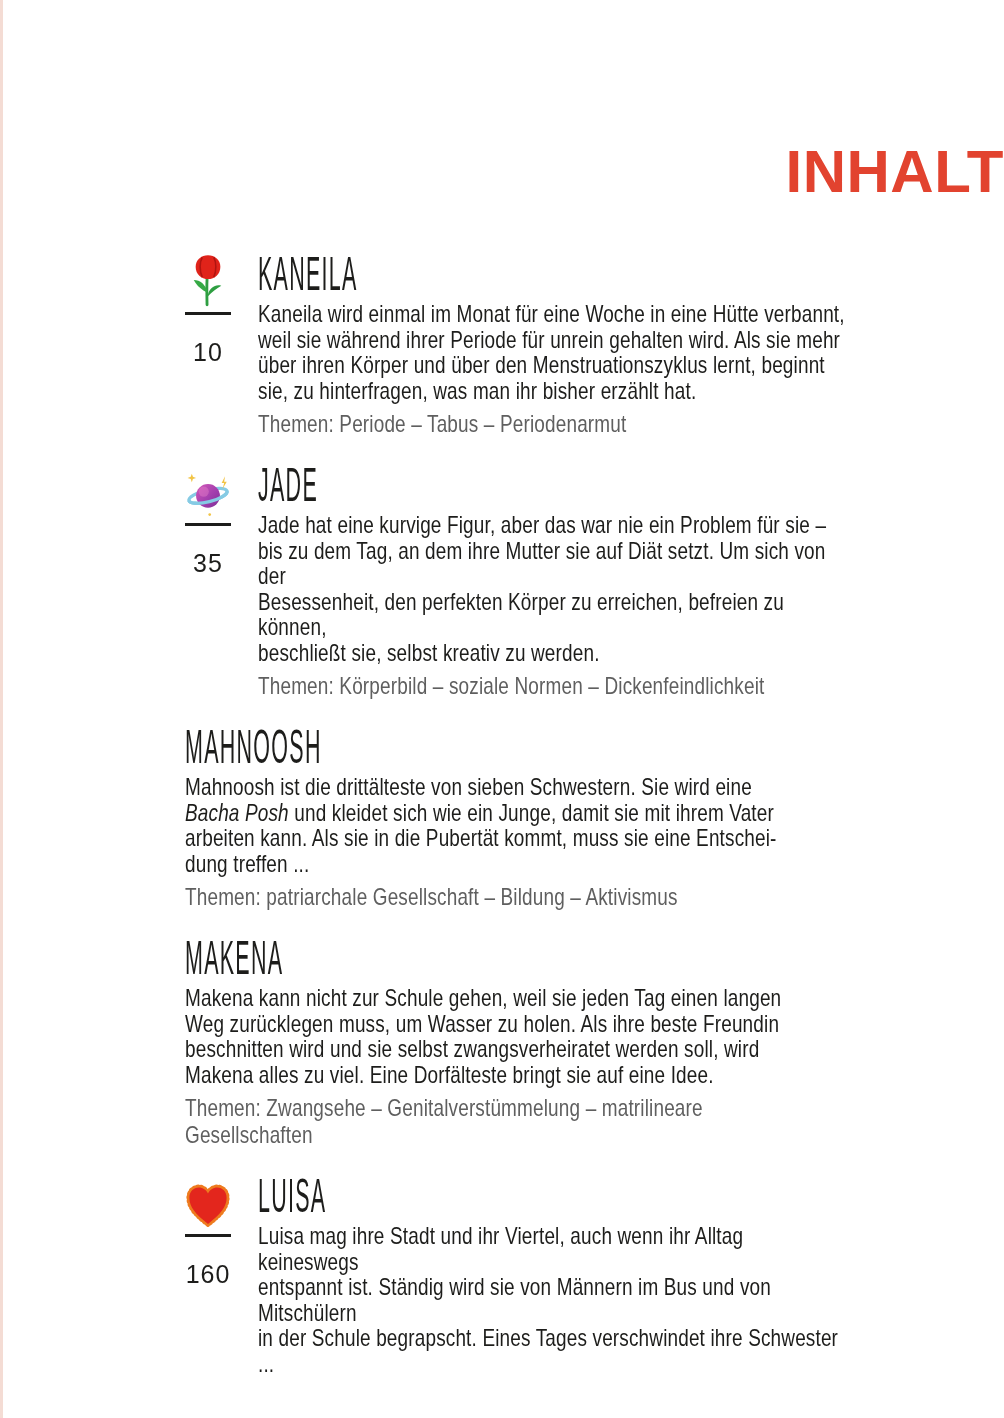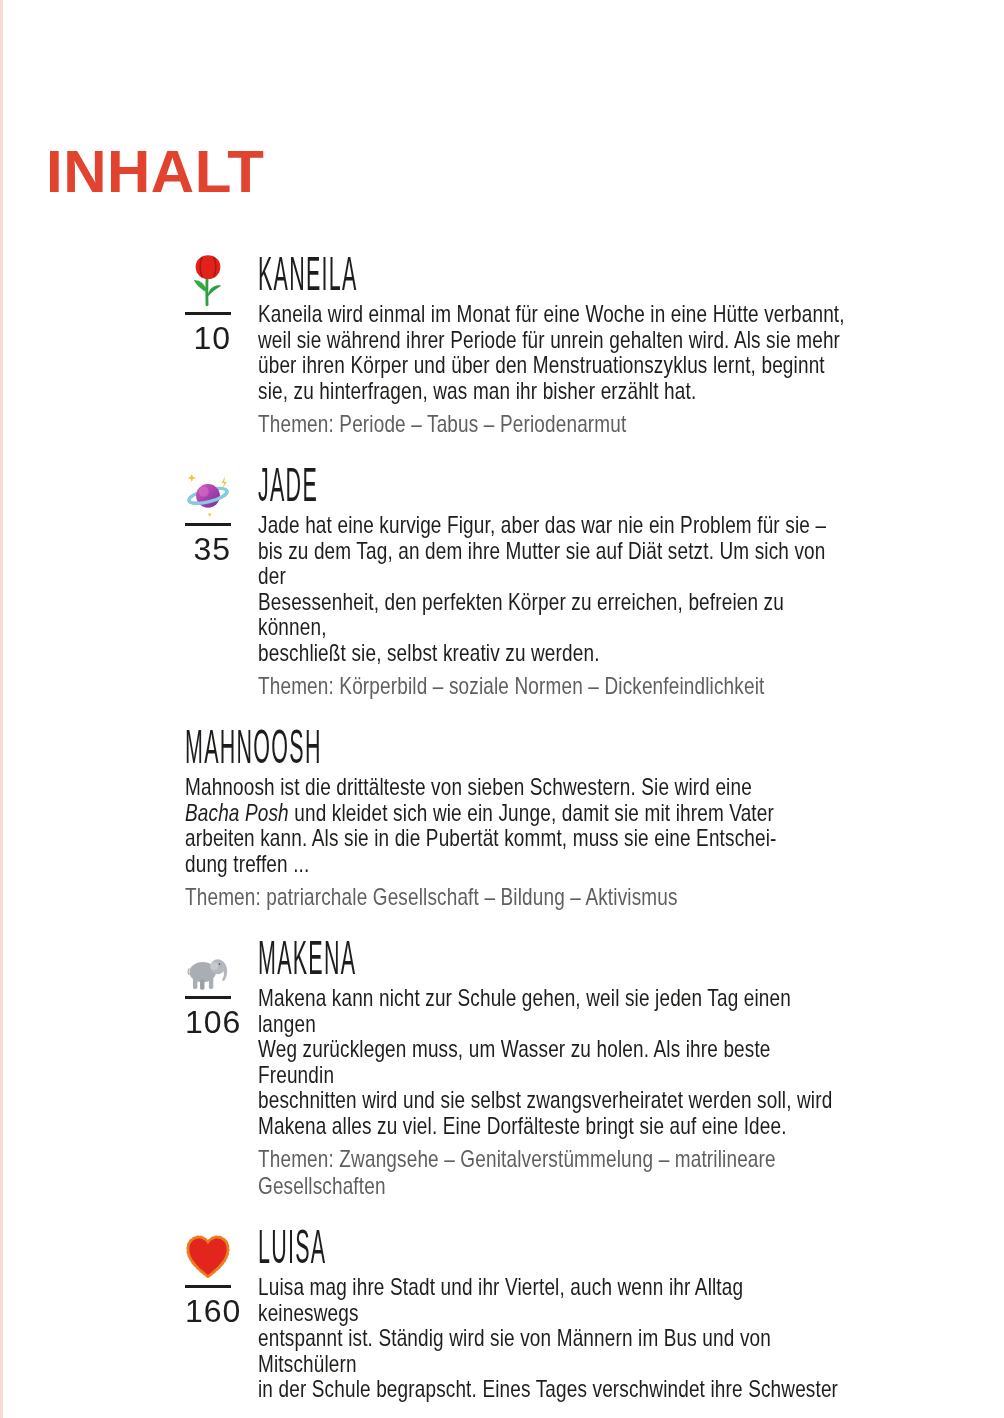--- a/index.html
+++ b/index.html
@@ -11,34 +11,34 @@
     color:var(--ink, #1d1d1b);
     position:relative;
     overflow:hidden;
   }
   .edge-line {
     position:absolute; left:0; top:0; width:3px; height:100%;
     background:var(--edge, #f4dcd4);
   }
   .title {
     margin:142px 0 0 46px;
-    text-align:left;
+    text-align:right;
     font-size:60px; line-height:1; font-weight:700;
     letter-spacing:0.5px;
     color:var(--accent, #e2432f);
   }
   .entries { margin:48px 0 0 185px; }
   .entry { display:flex; margin-bottom:24px; }
   .icon-col { width:73px; flex:none; }
   .icon { width:46px; height:58px; display:flex; align-items:flex-end; justify-content:center; }
   .icon svg { display:block; }
   .rule { width:46px; height:0; border-top:3px solid var(--ink, #1d1d1b); margin-top:4px; }
   .page-num {
-    width:46px; text-align:right;
-    font-size:32px; margin-top:5px; letter-spacing:1px;
+    width:46px; text-align:center;
+    font-size:25px; margin-top:23px; letter-spacing:1px;
     color:var(--ink, #1d1d1b);
   }
   .text-col { width:860px; transform:scaleX(0.79); transform-origin:0 0; padding-top:8px; }
   .entry-title {
     font-size:34px; font-weight:400; line-height:40px;
     letter-spacing:2px;
     transform:scale(0.8, 1.4); transform-origin:0 80%;
     margin-bottom:3px;
     white-space:nowrap;
   }
@@ -131,37 +131,20 @@
       <h2 class="entry-title">MAHNOOSH</h2>
       <p class="entry-body"><span>Mahnoosh ist die drittälteste von sieben Schwestern. Sie wird eine
 </span><em>Bacha Posh</em><span> und kleidet sich wie ein Junge, damit sie mit ihrem Vater
 arbeiten kann. Als sie in die Pubertät kommt, muss sie eine Entschei-
 dung treffen ...</span></p>
       <p class="entry-themes"><span class="themes-label">Themen:</span><span class="themes-text"> patriarchale Gesellschaft – Bildung – Aktivismus</span></p>
     </div>
   </section>
 
   <section class="entry">
-    <div class="icon-col">
-      <div class="icon">
-          <svg viewBox="0 0 52 42" width="48" height="38" xmlns="http://www.w3.org/2000/svg">
-    <path d="M5 16 C3 18 3 21 5 23" stroke="#a9aeb4" fill="none" stroke-width="1.5"></path>
-    <ellipse cx="20" cy="20" rx="15" ry="11.5" fill="#a9aeb4"></ellipse>
-    <rect x="9" y="26" width="5" height="13" rx="2" fill="#a9aeb4"></rect>
-    <rect x="17" y="28" width="5" height="12" rx="2" fill="#9ba0a6"></rect>
-    <rect x="27" y="26" width="5" height="13" rx="2" fill="#a9aeb4"></rect>
-    <circle cx="37" cy="14" r="8.5" fill="#b4b9be"></circle>
-    <path d="M43 8 C48 12 49 20 46 27 C45 30 42 31 42 29 C42 27 44 26 44 22 C44 17 42 13 40 11 Z" fill="#b4b9be"></path>
-    <circle cx="33" cy="13" r="4.5" fill="#c6cacd"></circle>
-    <circle cx="39" cy="11" r="0.9" fill="#4a4a4a"></circle>
-  </svg>
-        </div>
-      <div class="rule"></div>
-      <div class="page-num">106</div>
-    </div>
     <div class="text-col">
       <h2 class="entry-title">MAKENA</h2>
       <p class="entry-body"><span>Makena kann nicht zur Schule gehen, weil sie jeden Tag einen langen
 Weg zurücklegen muss, um Wasser zu holen. Als ihre beste Freundin
 beschnitten wird und sie selbst zwangsverheiratet werden soll, wird
 Makena alles zu viel. Eine Dorfälteste bringt sie auf eine Idee.</span></p>
       <p class="entry-themes"><span class="themes-label">Themen:</span><span class="themes-text"> Zwangsehe – Genitalverstümmelung – matrilineare
 Gesellschaften</span></p>
     </div>
   </section>

